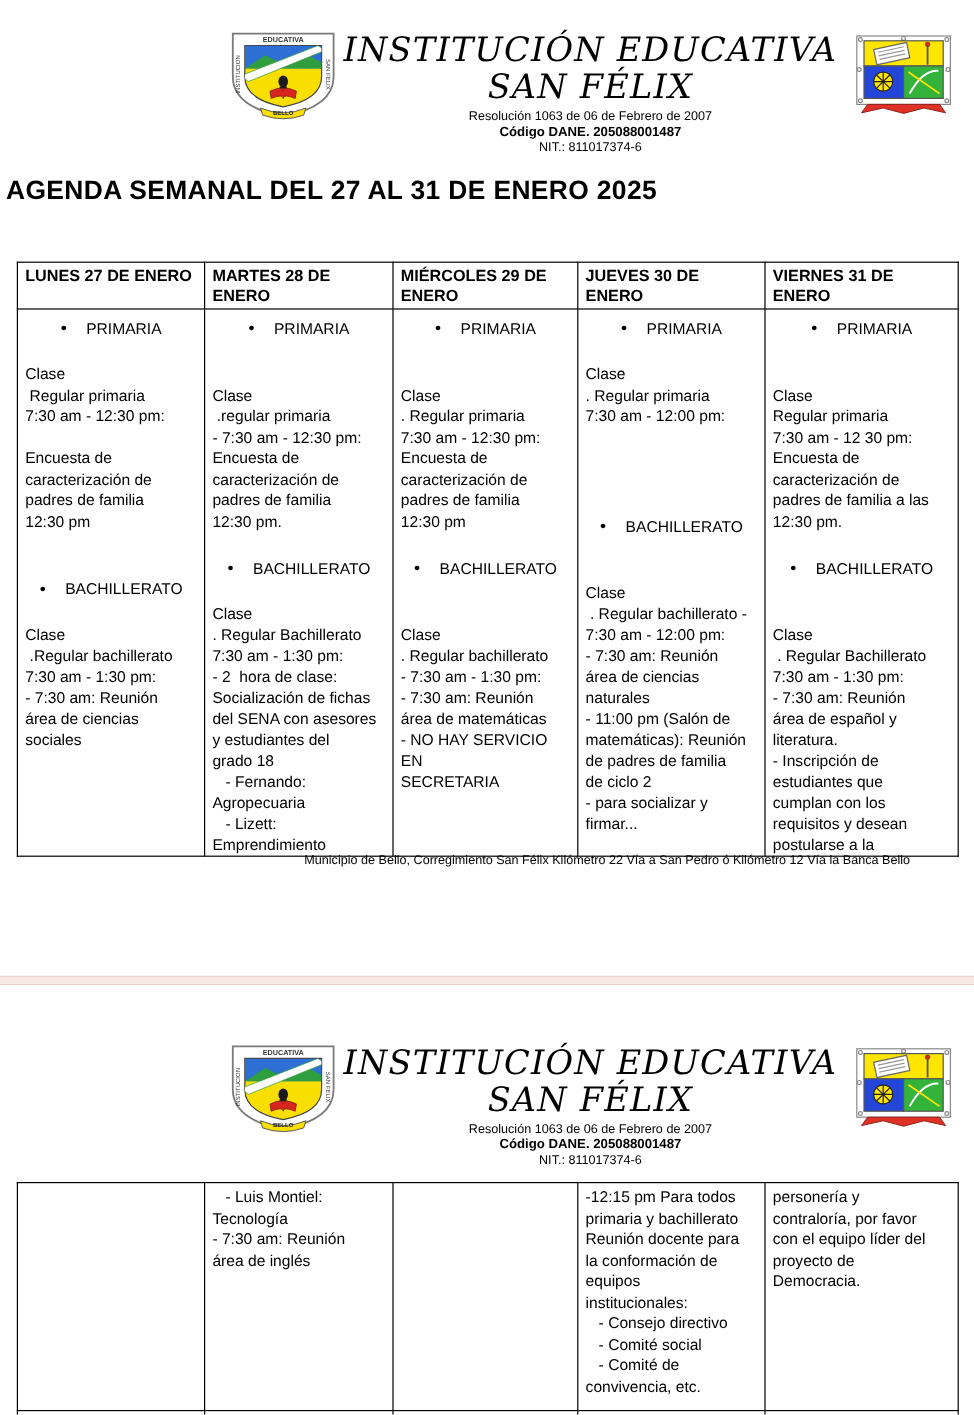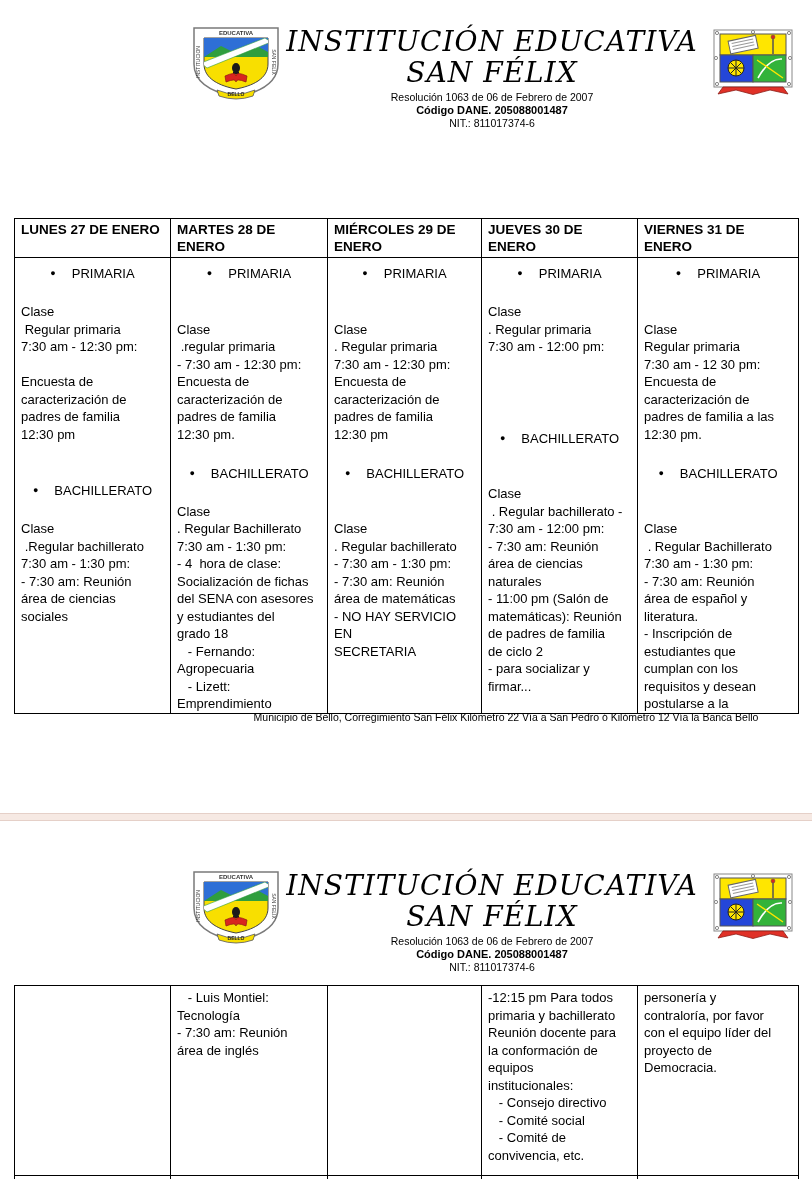--- a/index.html
+++ b/index.html
@@ -109,20 +109,21 @@
         <line x1="17" y1="40" x2="33" y2="40" stroke="#222"></line>
       <line x1="19.5" y1="34.5" x2="30.5" y2="45.5" stroke="#222"></line>
         <line x1="30.5" y1="34.5" x2="19.5" y2="45.5" stroke="#222"></line>
       <rect x="42" y="27" width="33" height="27" fill="#33b33a" stroke="#555"></rect>
       <path d="M47 50 Q58 30 71 31" fill="none" stroke="#ffffff" stroke-width="1.6"></path>
       <line x1="46" y1="32" x2="72" y2="50" stroke="#ffe600" stroke-width="1.4"></line>
       <path d="M12 59 L72 59 L77 66 L59 62 L42 66.5 L25 62 L7 66 Z" fill="#e03127" stroke="#8e1d16" stroke-width="0.8"></path>
     </svg>
   </span>
 
+  <div class="doc-title">AGENDA SEMANAL DEL 27 AL 31 DE ENERO 2025</div>
 
   <table class="agenda">
     <colgroup>
         <col style="width:156px">
         <col style="width:157px">
         <col style="width:154px">
         <col style="width:156px">
         <col style="width:161px">
       </colgroup>
     <tbody>
@@ -178,21 +179,21 @@
             <div class="cell-line">12:30 pm.</div>
             <div class="cell-line">&nbsp;</div>
             <div class="bullet-line">
               <span class="dot">●</span>
               <span>BACHILLERATO</span>
             </div>
             <div class="cell-line">&nbsp;</div>
             <div class="cell-line">Clase</div>
             <div class="cell-line">. Regular Bachillerato</div>
             <div class="cell-line">7:30 am - 1:30 pm:</div>
-            <div class="cell-line">- 4  hora de clase:</div>
+            <div class="cell-line">- 2  hora de clase:</div>
             <div class="cell-line">Socialización de fichas</div>
             <div class="cell-line">del SENA con asesores</div>
             <div class="cell-line">y estudiantes del</div>
             <div class="cell-line">grado 18</div>
             <div class="cell-line">   - Fernando:</div>
             <div class="cell-line">Agropecuaria</div>
             <div class="cell-line">   - Lizett:</div>
             <div class="cell-line">Emprendimiento</div>
           </td>
           <td>

